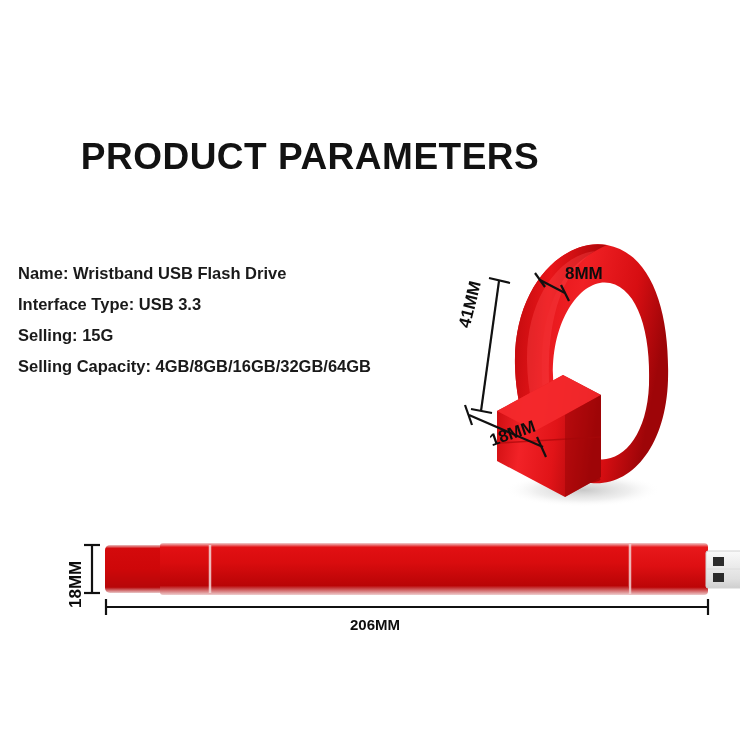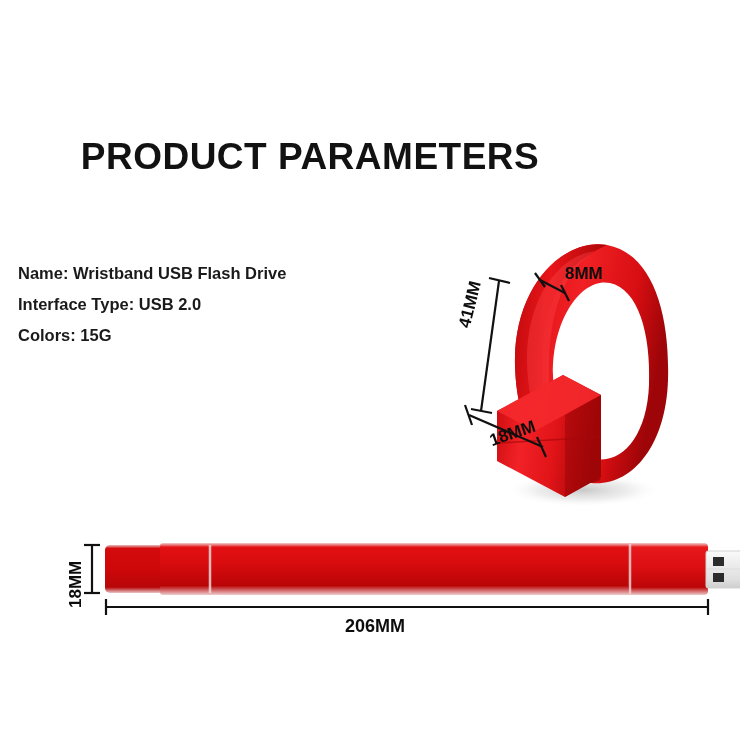--- a/index.html
+++ b/index.html
@@ -107,37 +107,38 @@
     font-weight: bold;
     color: #0d0d0d;
     white-space: nowrap;
   }
   .dim-206 {
     position: absolute;
     left: 0;
     top: 616px;
     width: 750px;
     text-align: center;
-    font-size: 18px;
+    font-size: 15px;
     font-weight: bold;
     color: #0d0d0d;
     white-space: nowrap;
   }
 </style>
 </head>
 <body>
 
 <div class="page">
 
   <div class="page-title">PRODUCT PARAMETERS</div>
 
   <div class="spec-list">
     <div class="spec-line">Name: Wristband USB Flash Drive</div>
-    <div class="spec-line">Interface Type: USB 2.0</div>
-    <div class="spec-line">Colors: 15G</div>
+    <div class="spec-line">Interface Type: USB 3.3</div>
+    <div class="spec-line">Selling: 15G</div>
+    <div class="spec-line">Selling Capacity: 4GB/8GB/16GB/32GB/64GB</div>
   </div>
 
   <div class="band-photo">
     <svg width="250" height="295" viewBox="0 0 250 295" xmlns="http://www.w3.org/2000/svg">
       <defs>
         <linearGradient id="gOuter" x1="0" y1="0" x2="1" y2="0.3">
           <stop offset="0" stop-color="#B8070A"></stop>
           <stop offset="0.18" stop-color="#E31419"></stop>
           <stop offset="0.45" stop-color="#F02024"></stop>
           <stop offset="0.78" stop-color="#D70E12"></stop>

